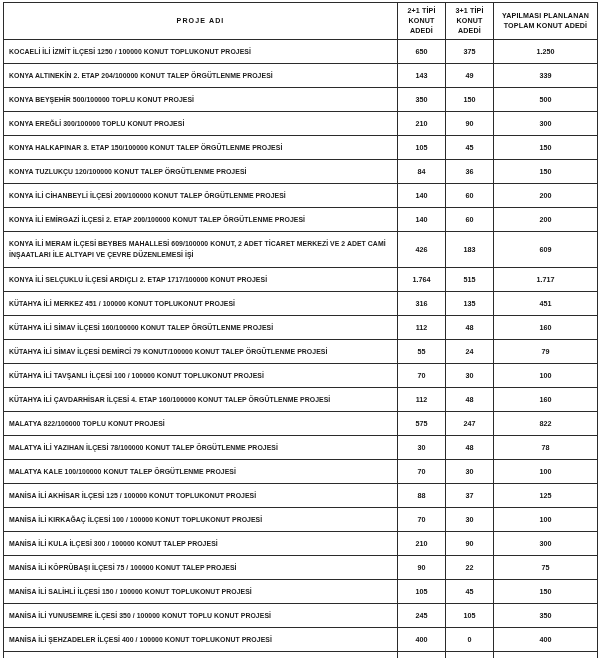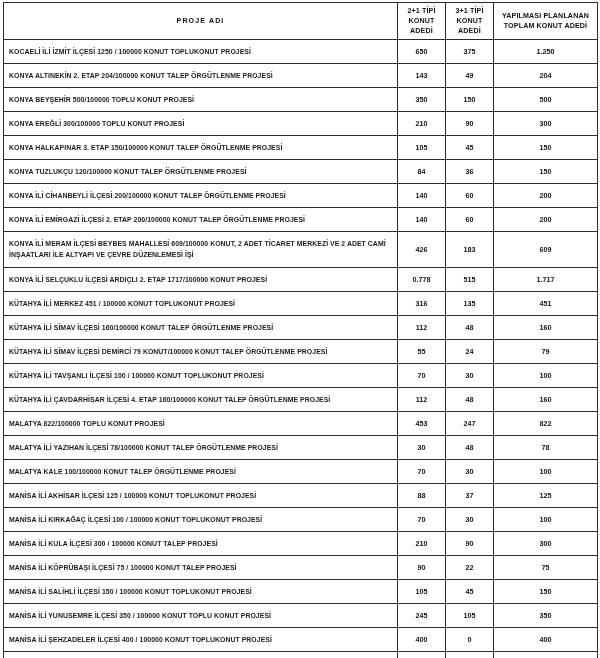--- a/index.html
+++ b/index.html
@@ -165,21 +165,21 @@
         <tr>
           <td class="name">KOCAELİ İLİ İZMİT İLÇESİ 1250 / 100000 KONUT TOPLUKONUT PROJESİ</td>
           <td class="num">650</td>
           <td class="num">375</td>
           <td class="num">1.250</td>
         </tr>
         <tr>
           <td class="name">KONYA ALTINEKİN 2. ETAP 204/100000 KONUT TALEP ÖRGÜTLENME PROJESİ</td>
           <td class="num">143</td>
           <td class="num">49</td>
-          <td class="num">204</td>
+          <td class="num">339</td>
         </tr>
         <tr>
           <td class="name">KONYA BEYŞEHİR 500/100000 TOPLU KONUT PROJESİ</td>
           <td class="num">350</td>
           <td class="num">150</td>
           <td class="num">500</td>
         </tr>
         <tr>
           <td class="name">KONYA EREĞLİ 300/100000 TOPLU KONUT PROJESİ</td>
           <td class="num">210</td>
@@ -211,21 +211,21 @@
           <td class="num">200</td>
         </tr>
         <tr class="tall">
           <td class="name">KONYA İLİ MERAM İLÇESİ BEYBES MAHALLESİ 609/100000 KONUT, 2 ADET TİCARET MERKEZİ VE 2 ADET CAMİ İNŞAATLARI İLE ALTYAPI VE ÇEVRE DÜZENLEMESİ İŞİ</td>
           <td class="num">426</td>
           <td class="num">183</td>
           <td class="num">609</td>
         </tr>
         <tr>
           <td class="name">KONYA İLİ SELÇUKLU İLÇESİ ARDIÇLI 2. ETAP 1717/100000 KONUT PROJESİ</td>
-          <td class="num">0.778</td>
+          <td class="num">1.764</td>
           <td class="num">515</td>
           <td class="num">1.717</td>
         </tr>
         <tr>
           <td class="name">KÜTAHYA İLİ MERKEZ 451 / 100000 KONUT TOPLUKONUT PROJESİ</td>
           <td class="num">316</td>
           <td class="num">135</td>
           <td class="num">451</td>
         </tr>
         <tr>
@@ -247,21 +247,21 @@
           <td class="num">100</td>
         </tr>
         <tr>
           <td class="name">KÜTAHYA İLİ ÇAVDARHİSAR İLÇESİ 4. ETAP 160/100000 KONUT TALEP ÖRGÜTLENME PROJESİ</td>
           <td class="num">112</td>
           <td class="num">48</td>
           <td class="num">160</td>
         </tr>
         <tr>
           <td class="name">MALATYA 822/100000 TOPLU KONUT PROJESİ</td>
-          <td class="num">453</td>
+          <td class="num">575</td>
           <td class="num">247</td>
           <td class="num">822</td>
         </tr>
         <tr>
           <td class="name">MALATYA İLİ YAZIHAN İLÇESİ 78/100000 KONUT TALEP ÖRGÜTLENME PROJESİ</td>
           <td class="num">30</td>
           <td class="num">48</td>
           <td class="num">78</td>
         </tr>
         <tr>

